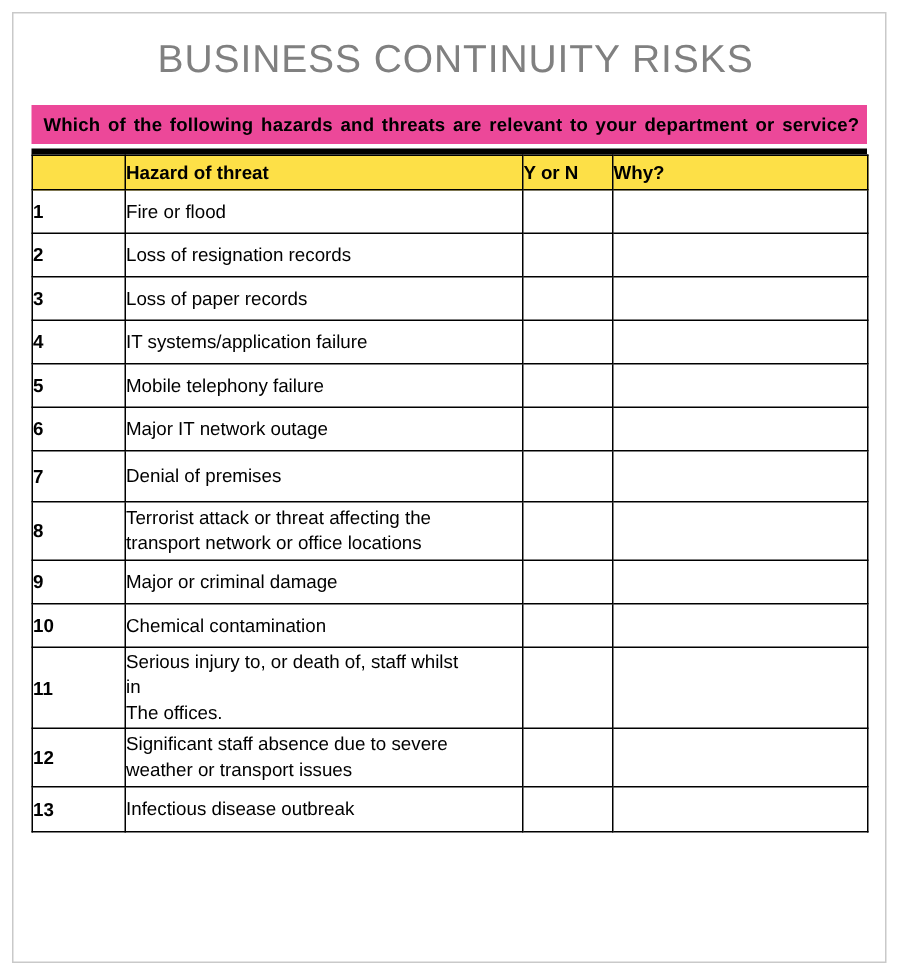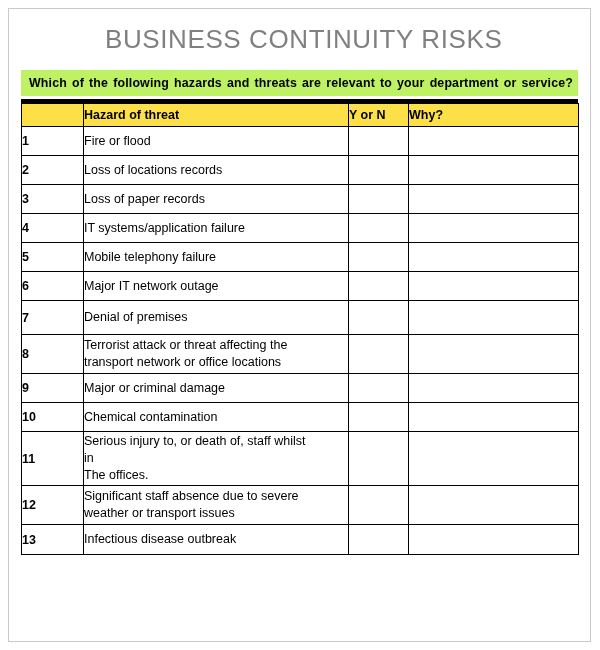--- a/index.html
+++ b/index.html
@@ -51,21 +51,21 @@
   #table-block {
     position: absolute;
     left: 21px;
     top: 70px;
     width: 557px;
   }
 
   
   #question-banner {
     height: 26px;
-    background: #bef264;
+    background: #ec4899;
     display: flex;
     align-items: center;
     padding: 0 0 0 8px;
     overflow: hidden;
   }
   #question-text {
     font-size: 12.4px;
     font-weight: bold;
     color: #000000;
     white-space: nowrap;
@@ -170,21 +170,21 @@
             <td class="cell-num">1</td>
             <td class="cell-haz">
               <span class="haz-line">Fire or flood</span>
             </td>
             <td class="cell-yn"></td>
             <td class="cell-why"></td>
           </tr>
           <tr class="h1">
             <td class="cell-num">2</td>
             <td class="cell-haz">
-              <span class="haz-line">Loss of locations records</span>
+              <span class="haz-line">Loss of resignation records</span>
             </td>
             <td class="cell-yn"></td>
             <td class="cell-why"></td>
           </tr>
           <tr class="h1">
             <td class="cell-num">3</td>
             <td class="cell-haz">
               <span class="haz-line">Loss of paper records</span>
             </td>
             <td class="cell-yn"></td>

